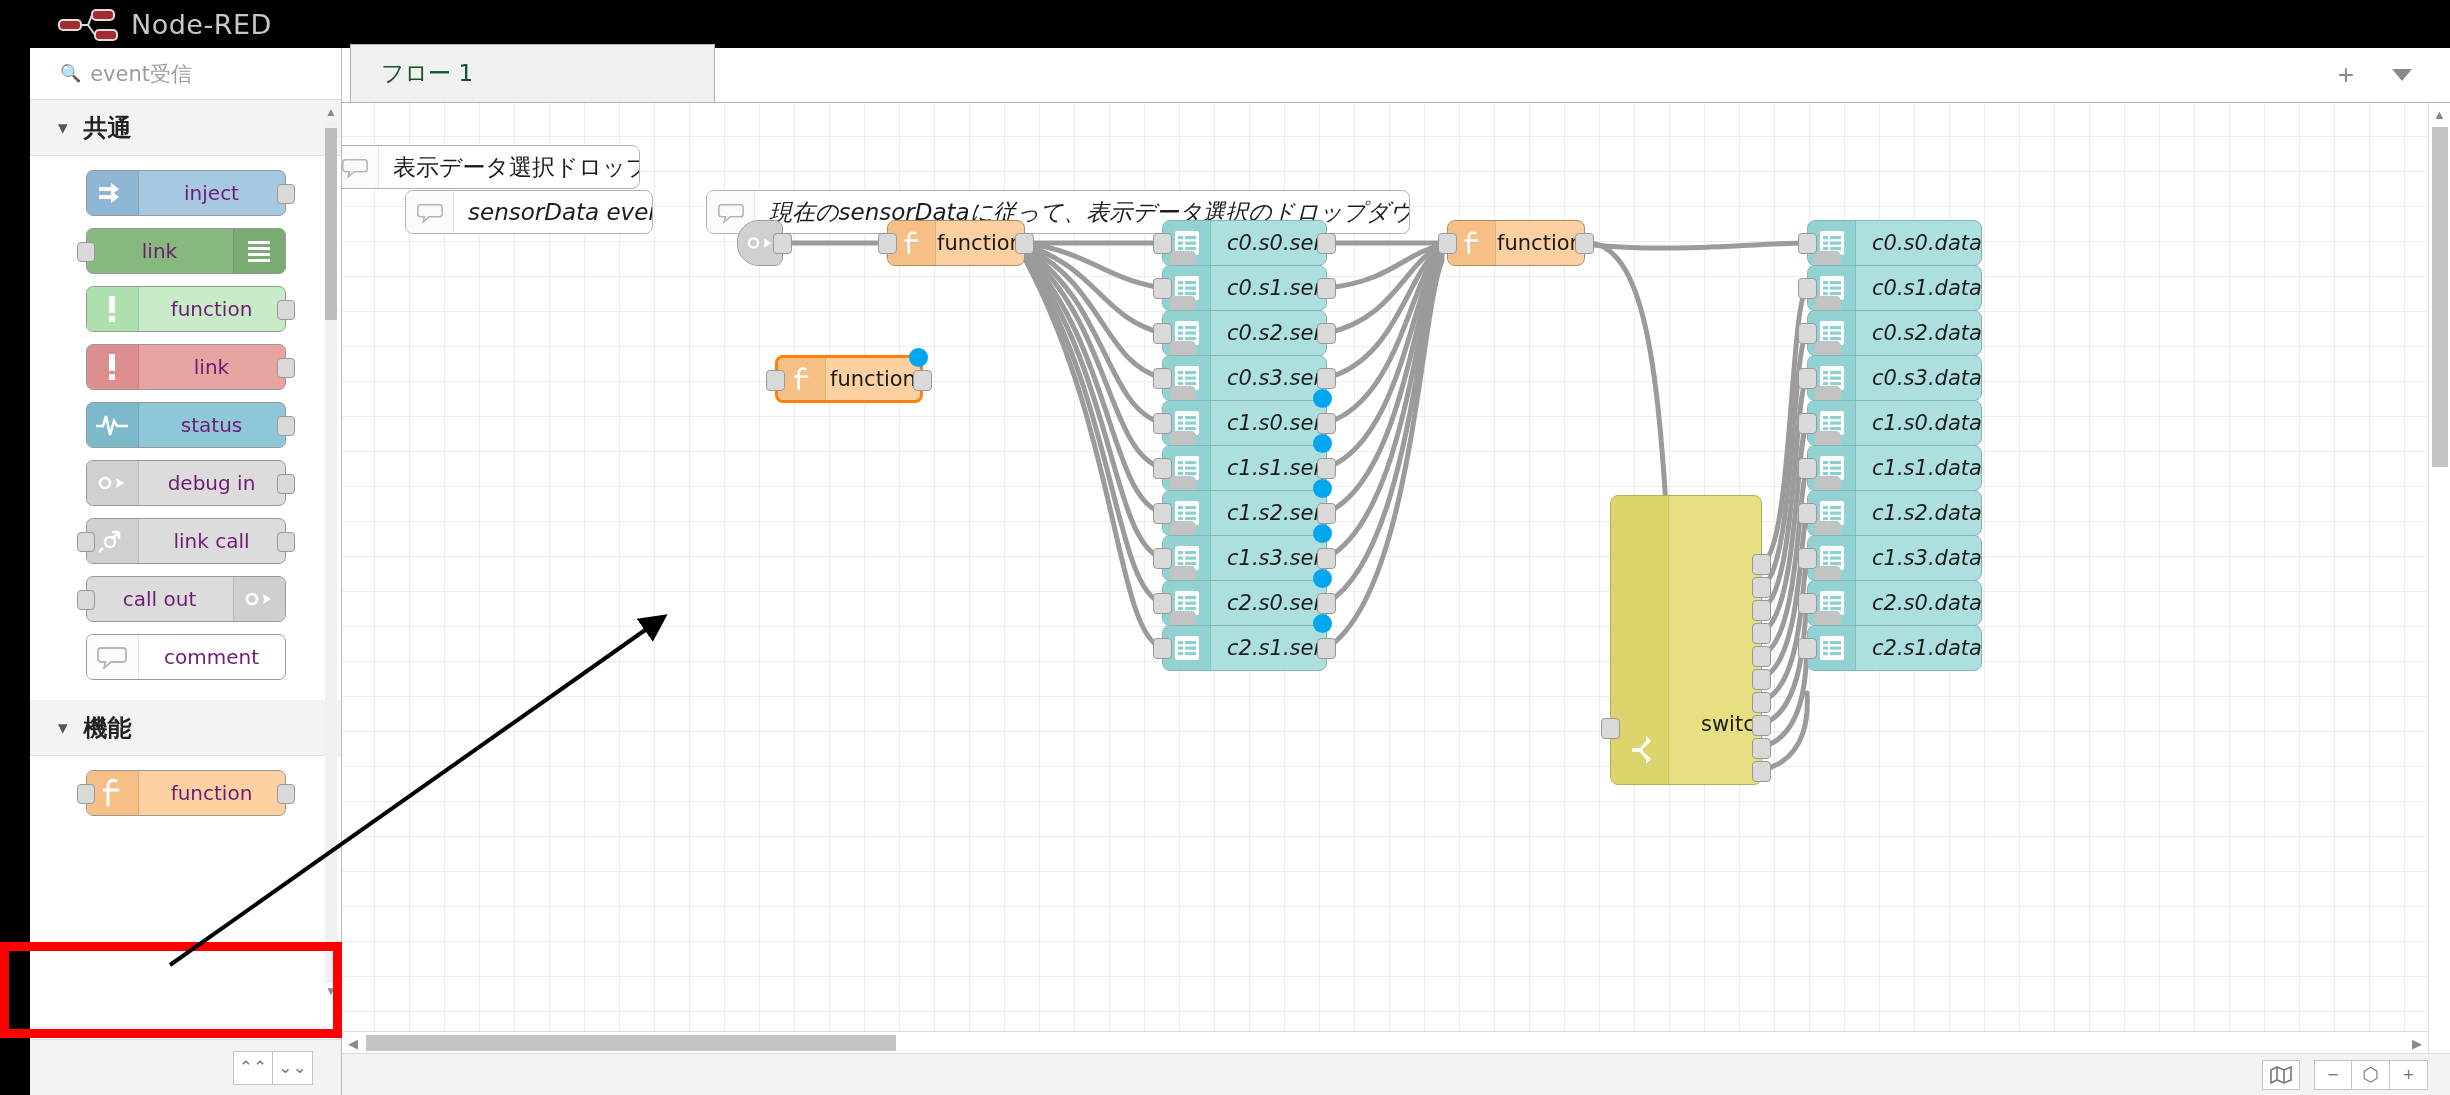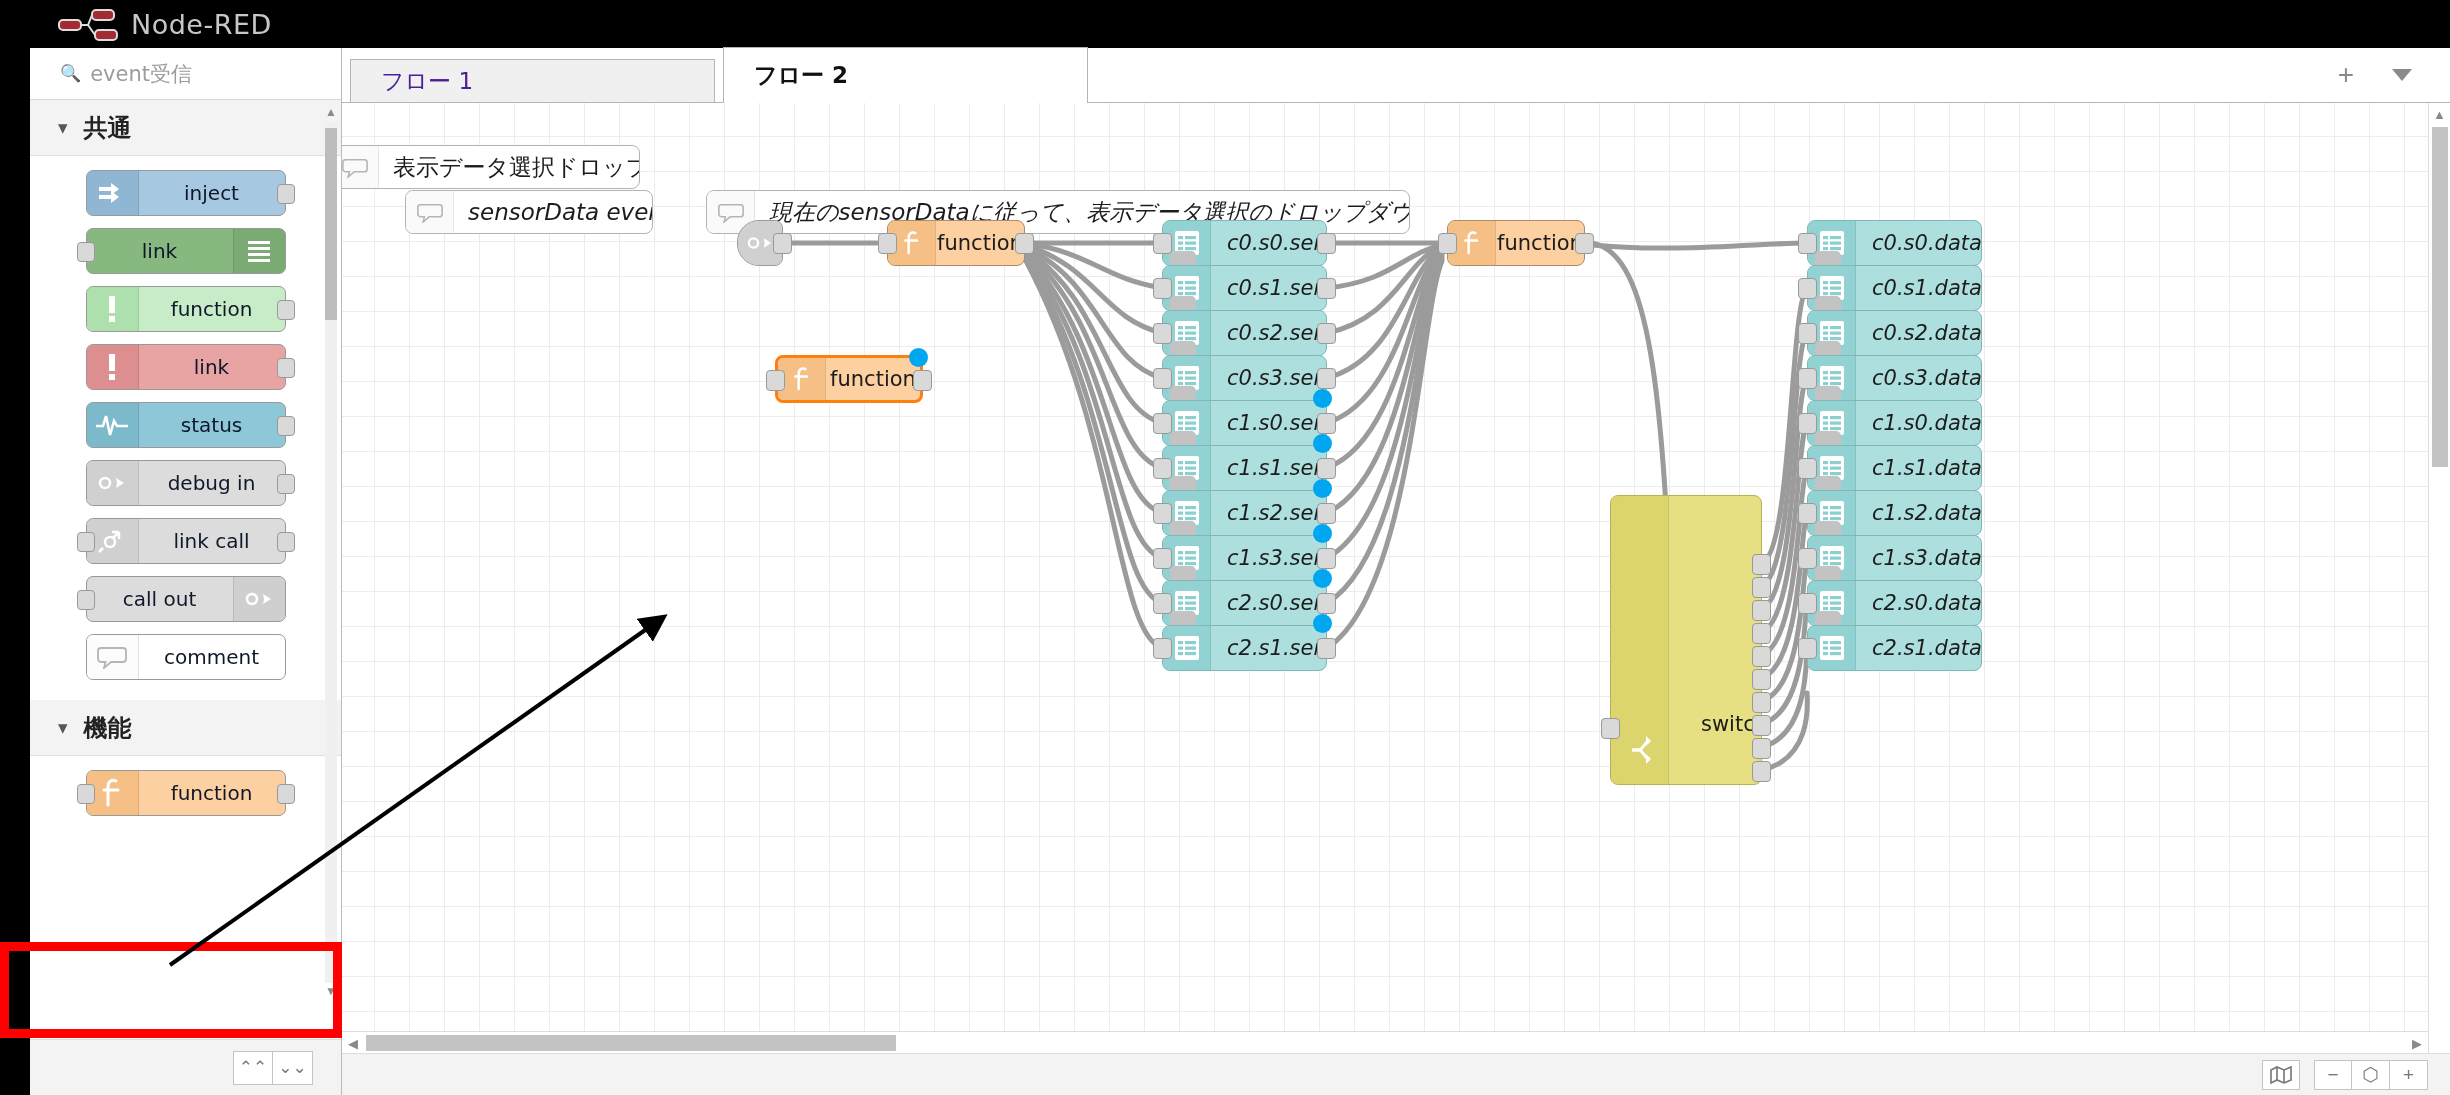--- a/index.html
+++ b/index.html
@@ -66,21 +66,21 @@
     border-radius: 7px; border: 1px solid #999; display:flex; align-items:center;
     cursor: pointer; overflow: visible;
   }
   .pnode .pn-iconbox {
     width: 52px; height: 100%; display:flex; align-items:center; justify-content:center;
     border-right: 1px solid rgba(0,0,0,.10); border-radius: 6px 0 0 6px;
     background: rgba(0,0,0,.06);
   }
   .pnode.icon-right .pn-iconbox { order: 2; border-right:none; border-left:1px solid rgba(0,0,0,.10); border-radius: 0 6px 6px 0; }
   .pnode .pn-label {
-    flex:1; text-align:center; font-size: 20px; color:#0f172a;
+    flex:1; text-align:center; font-size: 20px; color:#701a75;
     font-family:"DejaVu Sans", sans-serif; padding: 0 6px;
   }
   .port {
     position:absolute; width: 18px; height: 20px; background:#d9d9d9;
     border:1px solid #999; border-radius: 4px; top: 13px;
   }
   .port.out { right: -10px; }
   .port.in  { left: -10px; }
 
   .pal-scrollbar {
@@ -108,23 +108,23 @@
 
   
   .workspace {
     position:absolute; top:48px; left: 342px; right:0; bottom:0; background:#fff;
   }
   .tabbar {
     position:relative; height: 55px; background:#fff; border-bottom:1px solid #b5b5b5;
     display:flex; align-items:flex-end;
   }
   .tab {
-    height: 43px; min-width: 365px; display:flex; align-items:center; justify-content:flex-start;
+    height: 58px; min-width: 365px; display:flex; align-items:center; justify-content:flex-start;
     padding: 0 30px; border: 1px solid #b5b5b5; border-bottom: none;
-    font-size: 23px; color:#4c1d95; background:#f0f0f0; cursor:pointer;
+    font-size: 23px; color:#14532d; background:#f0f0f0; cursor:pointer;
     font-family:"DejaVu Sans", sans-serif; margin-left: 8px; position:relative;
   }
   .tab.active { background:#fff; color:#111; font-weight:bold; z-index:3; height: 55px; }
   .tab.active::after { content:''; position:absolute; left:0; right:0; bottom:-1px; height:2px; background:#fff; }
   .tabbar-right { margin-left:auto; display:flex; align-items:center; height:55px; padding-right: 20px; }
   .tb-btn { width:56px; height:55px; display:flex; align-items:center; justify-content:center; color:#8a8a8a; font-size:28px; cursor:pointer; }
   .tb-caret { width:0;height:0;border-left:10px solid transparent;border-right:10px solid transparent;border-top:12px solid #8a8a8a; }
 
   .canvas-outer { position:absolute; top:55px; left:0; right:0; bottom:0; overflow:hidden; background:#fff; }
   .canvas {
@@ -364,23 +364,20 @@
   </div>
 
   <div class="highlight-box"></div>
 
   <div class="workspace">
 
     <div class="tabbar">
       <div class="tab">
         <span>フロー 1</span>
       </div>
-      <div class="tab active">
-        <span>フロー 2</span>
-      </div>
       <div class="tabbar-right">
         <div class="tb-btn">+</div>
         <div class="tb-btn">
             <span class="tb-caret"></span>
           </div>
       </div>
     </div>
 
     <div class="canvas-outer">
       <div class="canvas">

